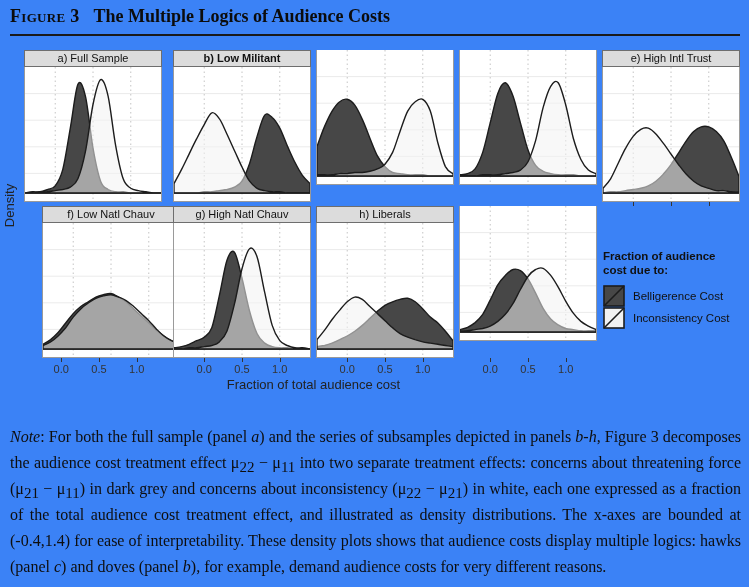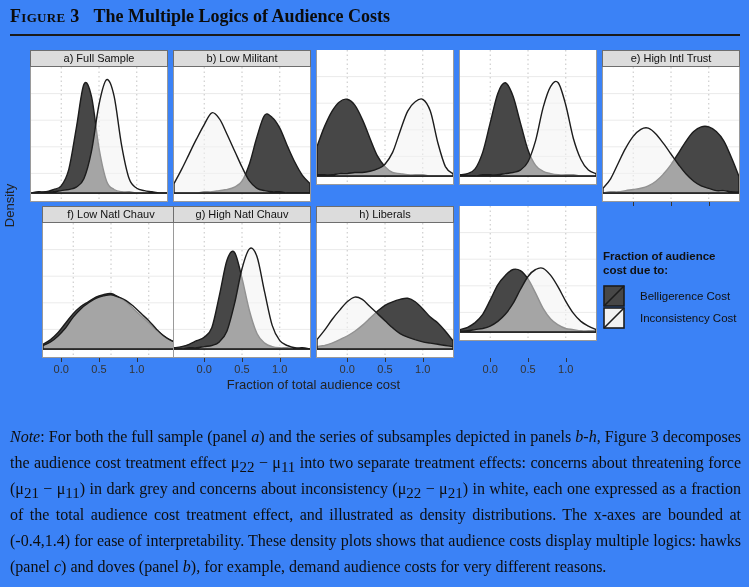--- a/index.html
+++ b/index.html
@@ -11,51 +11,51 @@
   .xlab{position:absolute;left:30px;top:332px;width:567px;text-align:center;font-size:13px;color:#222;}
   .panel{position:absolute;width:138px;}
   .strip{box-sizing:border-box;height:17px;background:#dcdcdc;border:1px solid #6e6e6e;font-size:11px;color:#111;text-align:center;line-height:15px;}
   .pbox{box-sizing:border-box;height:135px;border:1px solid #9a9a9a;border-top:none;background:#fff;}
   .tickrow{position:absolute;width:138px;height:20px;}
   .tick{position:absolute;top:0;width:1px;height:4px;background:#333;}
   .ticklab{position:absolute;top:5px;width:30px;text-align:center;font-size:11px;color:#333;}
   .legend{position:absolute;left:603px;top:205px;}
   .legend-title{font-size:11.5px;font-weight:bold;color:#111;line-height:13.5px;margin-bottom:8px;}
   .legend-item{display:flex;align-items:center;height:22px;}
-  .legend-item .lab{font-size:11.5px;color:#111;margin-left:15px;}
+  .legend-item .lab{font-size:11.5px;color:#111;margin-left:8px;}
   .note{position:absolute;left:10px;top:408px;width:731px;font-size:16px;line-height:26px;color:#0e0e0e;text-align:justify;}
   .note .it{font-style:italic;}
   .note sub{font-size:15px;line-height:0;}
 </style>
 </head>
 <body>
 
 <div class="page">
   <div class="fig-title">
     <span class="fig-label">Figure 3</span><span class="fig-name">The Multiple Logics of Audience Costs</span>
   </div>
 
   <div class="plot">
     <div class="ylab">Density</div>
     <div id="panels">
-        <div class="panel" style="left: 30px; top: 5px;">
+        <div class="panel" style="left: 24px; top: 5px;">
           <div class="strip">a) Full Sample</div>
           <div class="pbox"><svg width="136" height="133" viewBox="0 0 136 133">
               <line x1="0" x2="136" y1="26.6" y2="26.6" stroke="#ebebeb" stroke-width="1"></line>
               <line x1="0" x2="136" y1="53.2" y2="53.2" stroke="#ebebeb" stroke-width="1"></line>
               <line x1="0" x2="136" y1="79.8" y2="79.8" stroke="#ebebeb" stroke-width="1"></line>
               <line x1="0" x2="136" y1="106.4" y2="106.4" stroke="#ebebeb" stroke-width="1"></line>
               <line x1="30.22222222222223" x2="30.22222222222223" y1="0" y2="133" stroke="#c4c4c4" stroke-width="1" stroke-dasharray="1.5 3"></line>
               <line x1="68.00000000000001" x2="68.00000000000001" y1="0" y2="133" stroke="#c4c4c4" stroke-width="1" stroke-dasharray="1.5 3"></line>
               <line x1="105.77777777777779" x2="105.77777777777779" y1="0" y2="133" stroke="#c4c4c4" stroke-width="1" stroke-dasharray="1.5 3"></line>
               <path d="M0,126 L0,126 C1.3,125.8 5.0,125.0 7.6,124.8 C10.1,124.6 12.6,125.2 15.1,124.8 C17.6,124.4 20.1,123.4 22.7,122.5 C25.2,121.5 27.7,122.3 30.2,118.9 C32.7,115.6 35.3,112.0 37.8,102.4 C40.3,92.8 42.8,75.3 45.3,61.1 C47.9,46.9 50.4,22.7 52.9,17.4 C55.4,12.1 57.9,18.6 60.4,29.2 C63.0,39.9 65.5,67.0 68.0,81.2 C70.5,95.3 73.0,107.3 75.6,114.2 C78.1,121.1 80.6,120.7 83.1,122.5 C85.6,124.2 88.1,124.4 90.7,124.8 C93.2,125.2 95.7,124.6 98.2,124.8 C100.7,125.0 103.3,125.8 105.8,126.0 C108.3,126.0 110.8,126.0 113.3,126.0 C115.9,126.0 118.4,126.0 120.9,126.0 C123.4,126.0 125.9,126.0 128.4,126.0 C131.0,126.0 134.7,126.0 136.0,126.0 L136,126 Z" fill="#474747" stroke="#1c1c1c" stroke-width="1.4" stroke-linejoin="round"></path>
               <path d="M0,126 L0,126 C1.3,126.0 5.0,126.0 7.6,126.0 C10.1,125.8 12.6,125.0 15.1,124.8 C17.6,124.6 20.1,125.0 22.7,124.8 C25.2,124.6 27.7,124.0 30.2,123.6 C32.7,123.2 35.3,123.0 37.8,122.5 C40.3,121.9 42.8,121.9 45.3,120.1 C47.9,118.3 50.4,117.7 52.9,111.8 C55.4,105.9 57.9,97.1 60.4,84.7 C63.0,72.3 65.5,49.5 68.0,37.5 C70.5,25.5 73.0,14.1 75.6,12.7 C78.1,11.3 80.6,18.2 83.1,29.2 C85.6,40.3 88.1,65.0 90.7,78.8 C93.2,92.6 95.7,104.8 98.2,111.8 C100.7,118.9 103.3,119.3 105.8,121.3 C108.3,123.2 110.8,123.0 113.3,123.6 C115.9,124.2 118.4,124.4 120.9,124.8 C123.4,125.2 125.9,125.8 128.4,126.0 C131.0,126.0 134.7,126.0 136.0,126.0 L136,126 Z" fill="rgba(242,242,242,0.55)" stroke="#1c1c1c" stroke-width="1.4" stroke-linejoin="round"></path>
             </svg></div>
         </div>
-        <div class="panel" style="left: 173px; top: 5px;">
+        <div class="panel" style="left: 173px; top: 5px; font-weight: bold;">
           <div class="strip">b) Low Militant</div>
           <div class="pbox"><svg width="136" height="133" viewBox="0 0 136 133">
               <line x1="0" x2="136" y1="26.6" y2="26.6" stroke="#ebebeb" stroke-width="1"></line>
               <line x1="0" x2="136" y1="53.2" y2="53.2" stroke="#ebebeb" stroke-width="1"></line>
               <line x1="0" x2="136" y1="79.8" y2="79.8" stroke="#ebebeb" stroke-width="1"></line>
               <line x1="0" x2="136" y1="106.4" y2="106.4" stroke="#ebebeb" stroke-width="1"></line>
               <line x1="30.22222222222223" x2="30.22222222222223" y1="0" y2="133" stroke="#c4c4c4" stroke-width="1" stroke-dasharray="1.5 3"></line>
               <line x1="68.00000000000001" x2="68.00000000000001" y1="0" y2="133" stroke="#c4c4c4" stroke-width="1" stroke-dasharray="1.5 3"></line>
               <line x1="105.77777777777779" x2="105.77777777777779" y1="0" y2="133" stroke="#c4c4c4" stroke-width="1" stroke-dasharray="1.5 3"></line>
               <path d="M0,126 L0,126 C1.3,126.0 5.0,126.0 7.6,126.0 C10.1,126.0 12.6,126.0 15.1,126.0 C17.6,126.0 20.1,126.0 22.7,126.0 C25.2,125.8 27.7,125.0 30.2,124.8 C32.7,124.6 35.3,125.0 37.8,124.8 C40.3,124.6 42.8,124.0 45.3,123.6 C47.9,123.2 50.4,123.0 52.9,122.5 C55.4,121.9 57.9,121.5 60.4,120.1 C63.0,118.7 65.5,118.1 68.0,114.2 C70.5,110.3 73.0,104.0 75.6,96.5 C78.1,89.0 80.6,77.4 83.1,69.4 C85.6,61.3 88.1,51.3 90.7,48.1 C93.2,45.0 95.7,48.3 98.2,50.5 C100.7,52.6 103.3,56.4 105.8,61.1 C108.3,65.8 110.8,73.1 113.3,78.8 C115.9,84.5 118.4,90.4 120.9,95.3 C123.4,100.2 125.9,104.8 128.4,108.3 C131.0,111.8 134.7,115.2 136.0,116.6 L136,126 Z" fill="#474747" stroke="#1c1c1c" stroke-width="1.4" stroke-linejoin="round"></path>

